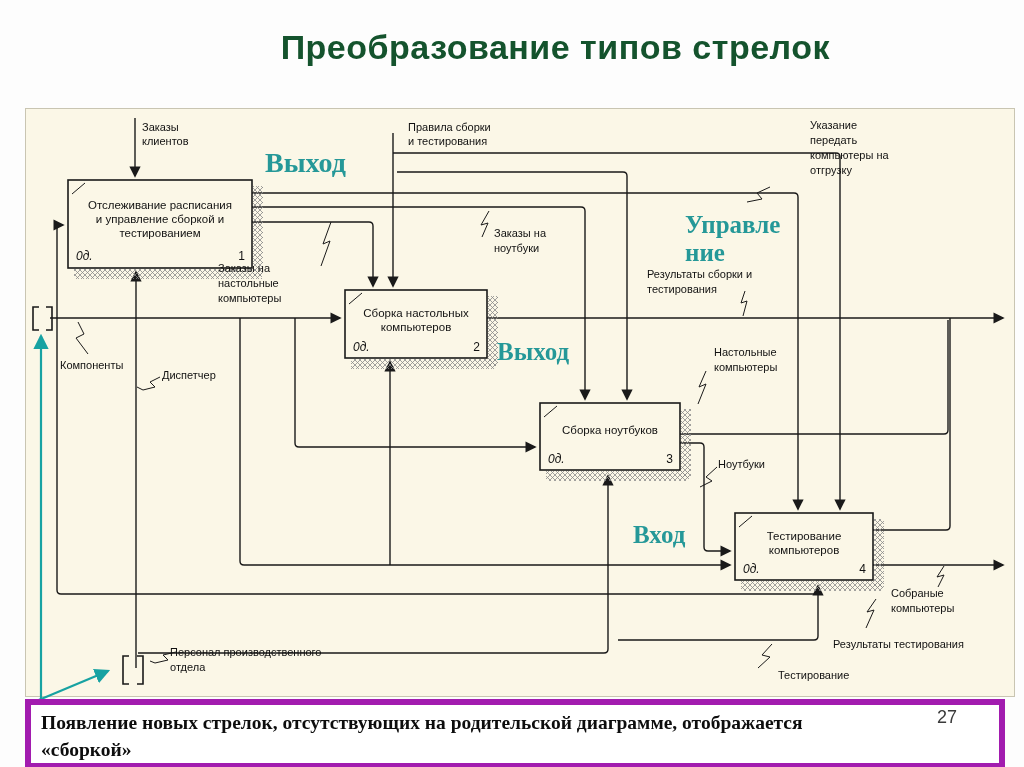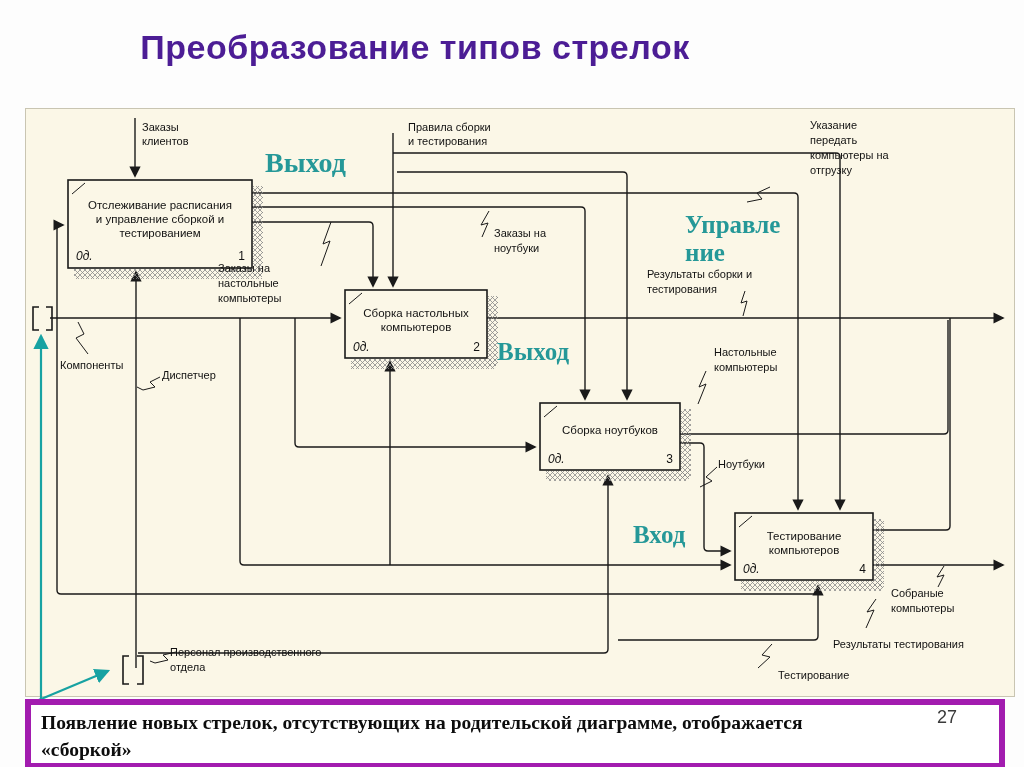--- a/index.html
+++ b/index.html
@@ -1,19 +1,19 @@
 <!DOCTYPE html>
 <html><head>
 <meta charset="utf-8">
 <style>
   html,body{margin:0;padding:0;background:#fff;}
   .slide{position:relative;width:1024px;height:767px;background:#fdfdfd;overflow:hidden;
          font-family:"Liberation Sans",sans-serif;}
-  .title{position:absolute;left:0;top:28px;width:830px;text-align:center;
-         font:700 34px "Liberation Sans",sans-serif;color:#4c1d95;letter-spacing:.5px;}
+  .title{position:absolute;left:0;top:28px;width:830px;text-align:right;
+         font:700 34px "Liberation Sans",sans-serif;color:#14532d;letter-spacing:.5px;}
   .diagram-bg{position:absolute;left:25px;top:108px;width:990px;height:589px;
               background:#FBF7E7;border:1px solid #c9c5b2;box-sizing:border-box;}
   svg.overlay{position:absolute;left:0;top:0;width:1024px;height:767px;}
   .lbl{font:11px "Liberation Sans",sans-serif;fill:#111;}
   .teal{font:700 25px "Liberation Serif",serif;fill:#259898;}
   .teal-big{font:700 28px "Liberation Serif",serif;fill:#259898;}
   .boxtext{font:11.5px "Liberation Sans",sans-serif;fill:#111;}
   .boxcode{font:italic 12px "Liberation Sans",sans-serif;fill:#111;}
   .boxnum{font:12px "Liberation Sans",sans-serif;fill:#111;}
   .footer{position:absolute;left:25px;top:699px;width:968px;height:58px;background:#fff;

